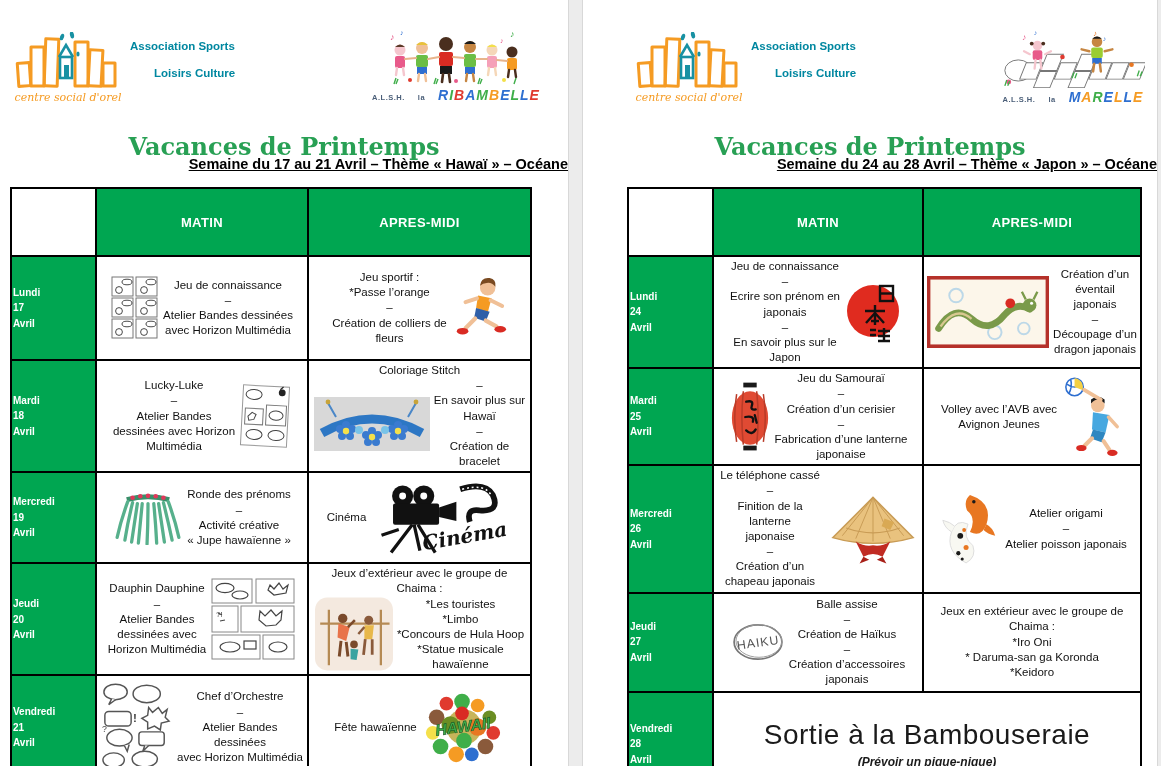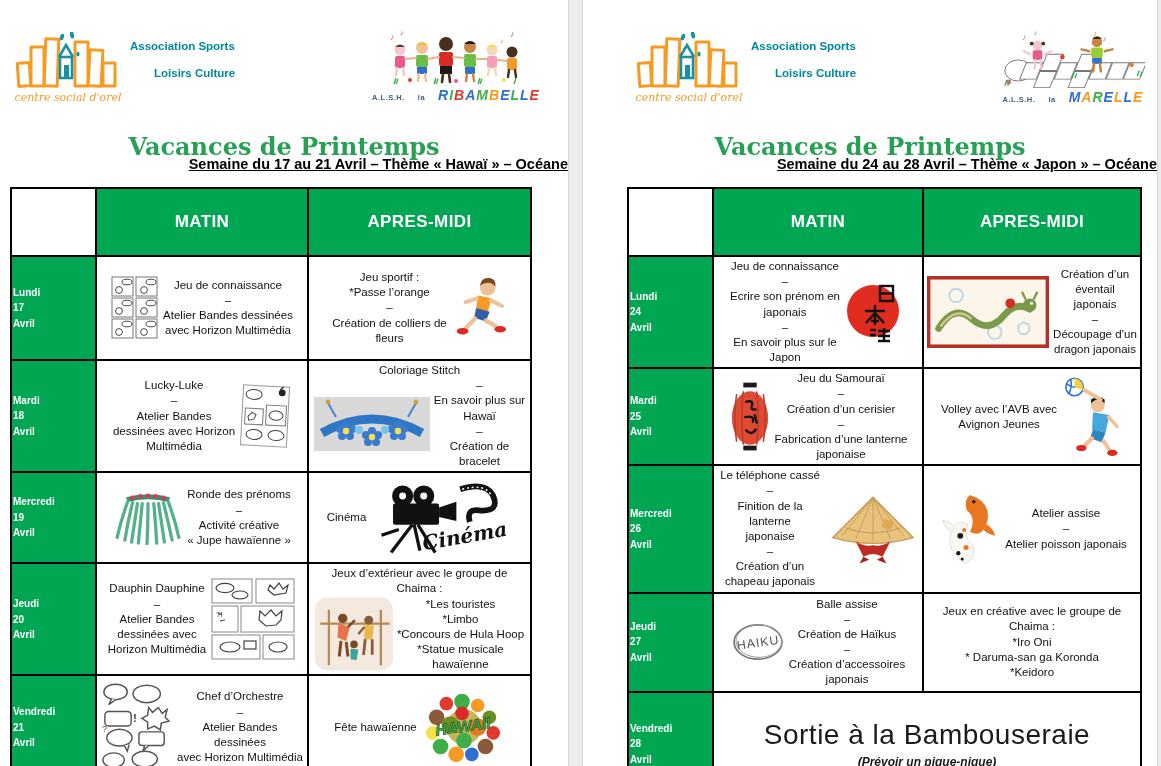--- a/index.html
+++ b/index.html
@@ -37,21 +37,21 @@
     font-family:"DejaVu Serif",serif;font-weight:bold;font-size:24px;color:var(--title-green);}
   .subtitle{position:absolute;top:156px;left:0;right:0;text-align:right;font-weight:bold;font-size:14.5px;color:#000;text-decoration:underline;}
 
   
   .sched-wrap{position:absolute;top:187px;}
   .page-left .sched-wrap{left:10px;}
   .page-right .sched-wrap{left:44px;}
   table.sched{border-collapse:collapse;table-layout:fixed;}
   table.sched td,table.sched th{border:2px solid #000;overflow:hidden;}
   td.corner{border:none;background:#fff;}
-  th.col{background:var(--green);color:#fff;font-weight:bold;font-size:17px;letter-spacing:.4px;}
+  th.col{background:var(--green);color:#fff;font-weight:bold;font-size:13px;letter-spacing:.4px;}
   td.day{background:var(--green);color:#fff;font-weight:bold;font-size:10px;text-align:left;vertical-align:middle;}
   td.act{vertical-align:middle;padding:2px 3px;background:#fff;}
   .pre{white-space:pre-line;}
   .day .pre{line-height:1.55;}
   .cell{display:flex;align-items:center;justify-content:center;gap:4px;height:100%;}
   .stack{display:flex;flex-direction:column;align-items:center;justify-content:center;height:100%;}
   .stack .row{display:flex;align-items:center;justify-content:center;gap:4px;}
   .txt{white-space:pre-line;text-align:center;font-size:11.5px;line-height:1.32;color:#111;}
   .outing-title{font-size:28px;color:#1a1a1a;text-align:center;letter-spacing:.5px;}
   .outing-note{font-size:12px;font-weight:bold;font-style:italic;text-align:center;margin-top:4px;color:#1a1a1a;}
@@ -726,21 +726,21 @@
                 <path d="M51 36 Q58 40 60 48 Q52 46 48 42" fill="#E87722"></path>
                 <circle cx="38" cy="13" r="1.8" fill="#1a1a1a"></circle>
                 <path d="M30 76 Q8 64 15 44 Q20 30 32 36 Q26 50 37 58 Q41 70 30 76 Z" fill="#F8F8F2" stroke="#ddd"></path>
                 <path d="M15 44 Q8 40 6 32 Q14 34 18 38" fill="#F8F8F2" stroke="#ddd"></path>
                 <circle cx="24" cy="48" r="3" fill="#1a1a1a"></circle>
                     <circle cx="30" cy="60" r="2.6" fill="#E87722"></circle>
                 <circle cx="22" cy="66" r="2.2" fill="#1a1a1a"></circle>
                     <circle cx="28" cy="42" r="2" fill="#E87722"></circle>
                 <circle cx="26" cy="72" r="1.6" fill="#1a1a1a"></circle>
               </svg>
-              <div class="txt">Atelier assise
+              <div class="txt">Atelier origami
 –
 Atelier poisson japonais</div>
             </div>
           </td>
         </tr>
 
         <tr style="height:99px">
           <td class="day">
                 <div class="pre">Jeudi
 27
@@ -756,21 +756,21 @@
               <div class="txt">Balle assise
 –
 Création de Haïkus
 –
 Création d’accessoires
 japonais</div>
             </div>
           </td>
           <td class="act">
             <div class="cell">
-              <div class="txt">Jeux en créative avec le groupe de
+              <div class="txt">Jeux en extérieur avec le groupe de
 Chaima :
 *Iro Oni
 * Daruma-san ga Koronda
 *Keidoro</div>
             </div>
           </td>
         </tr>
 
         <tr style="height:105px">
           <td class="day">

